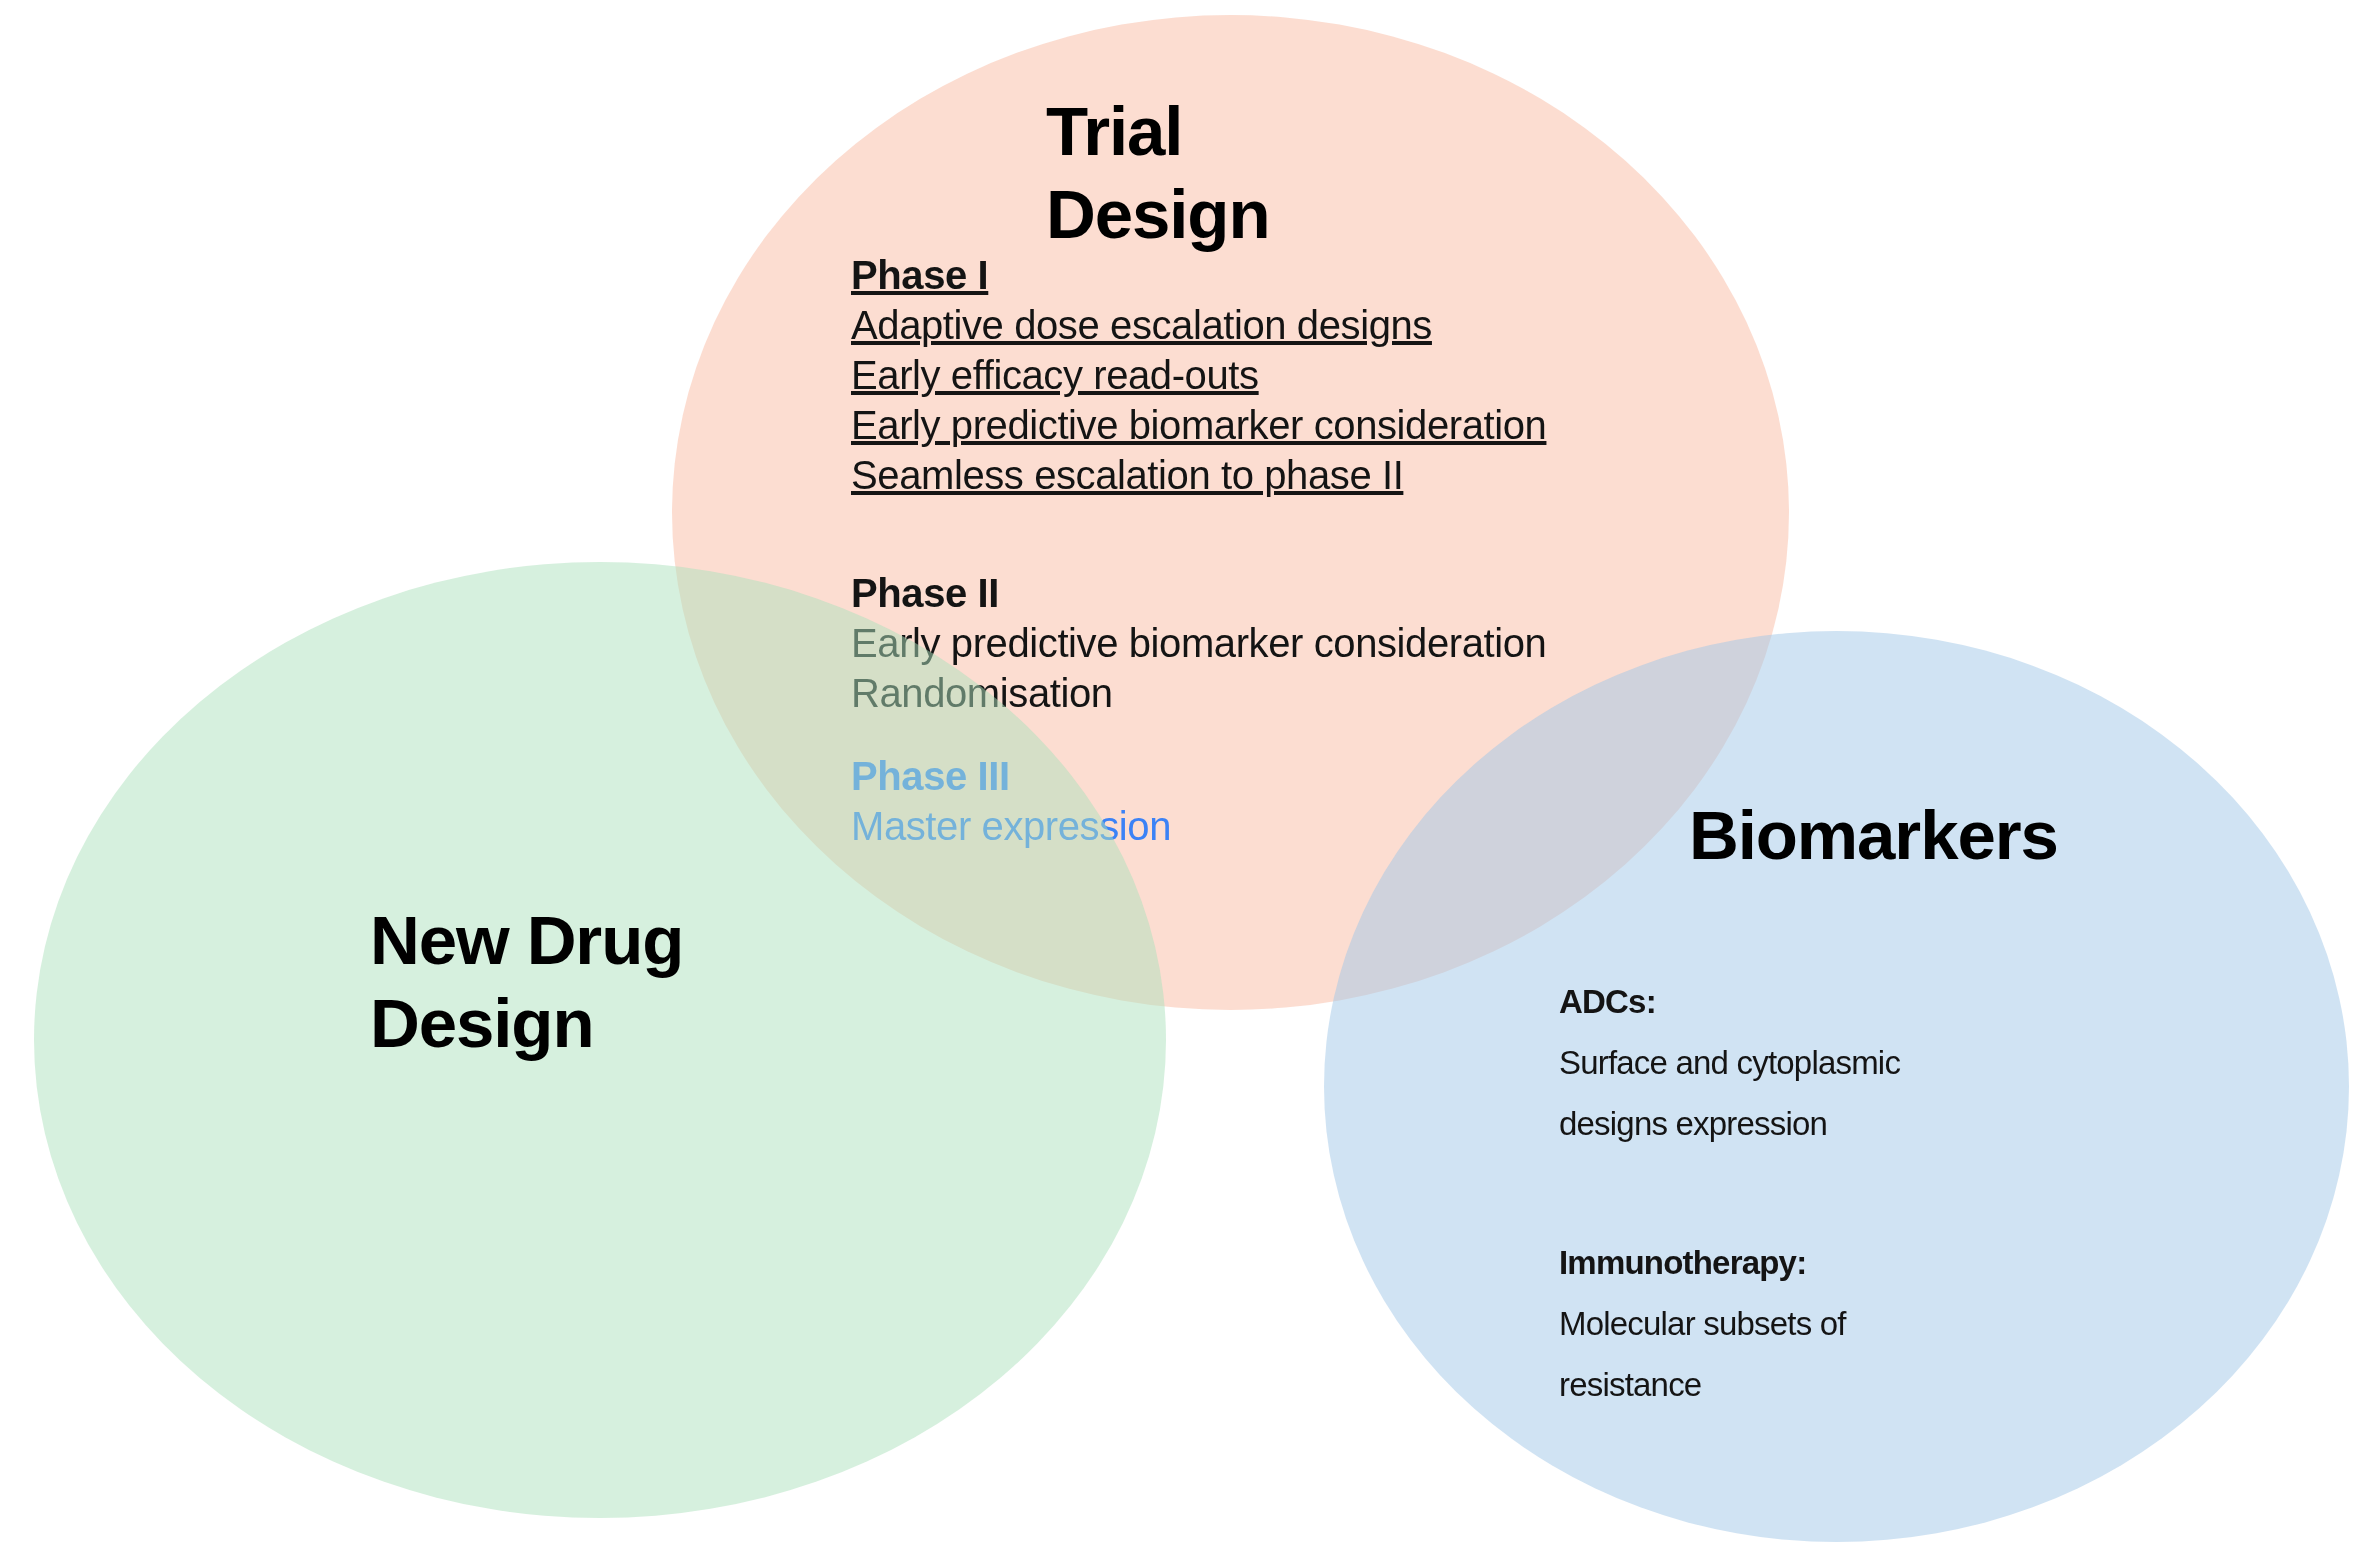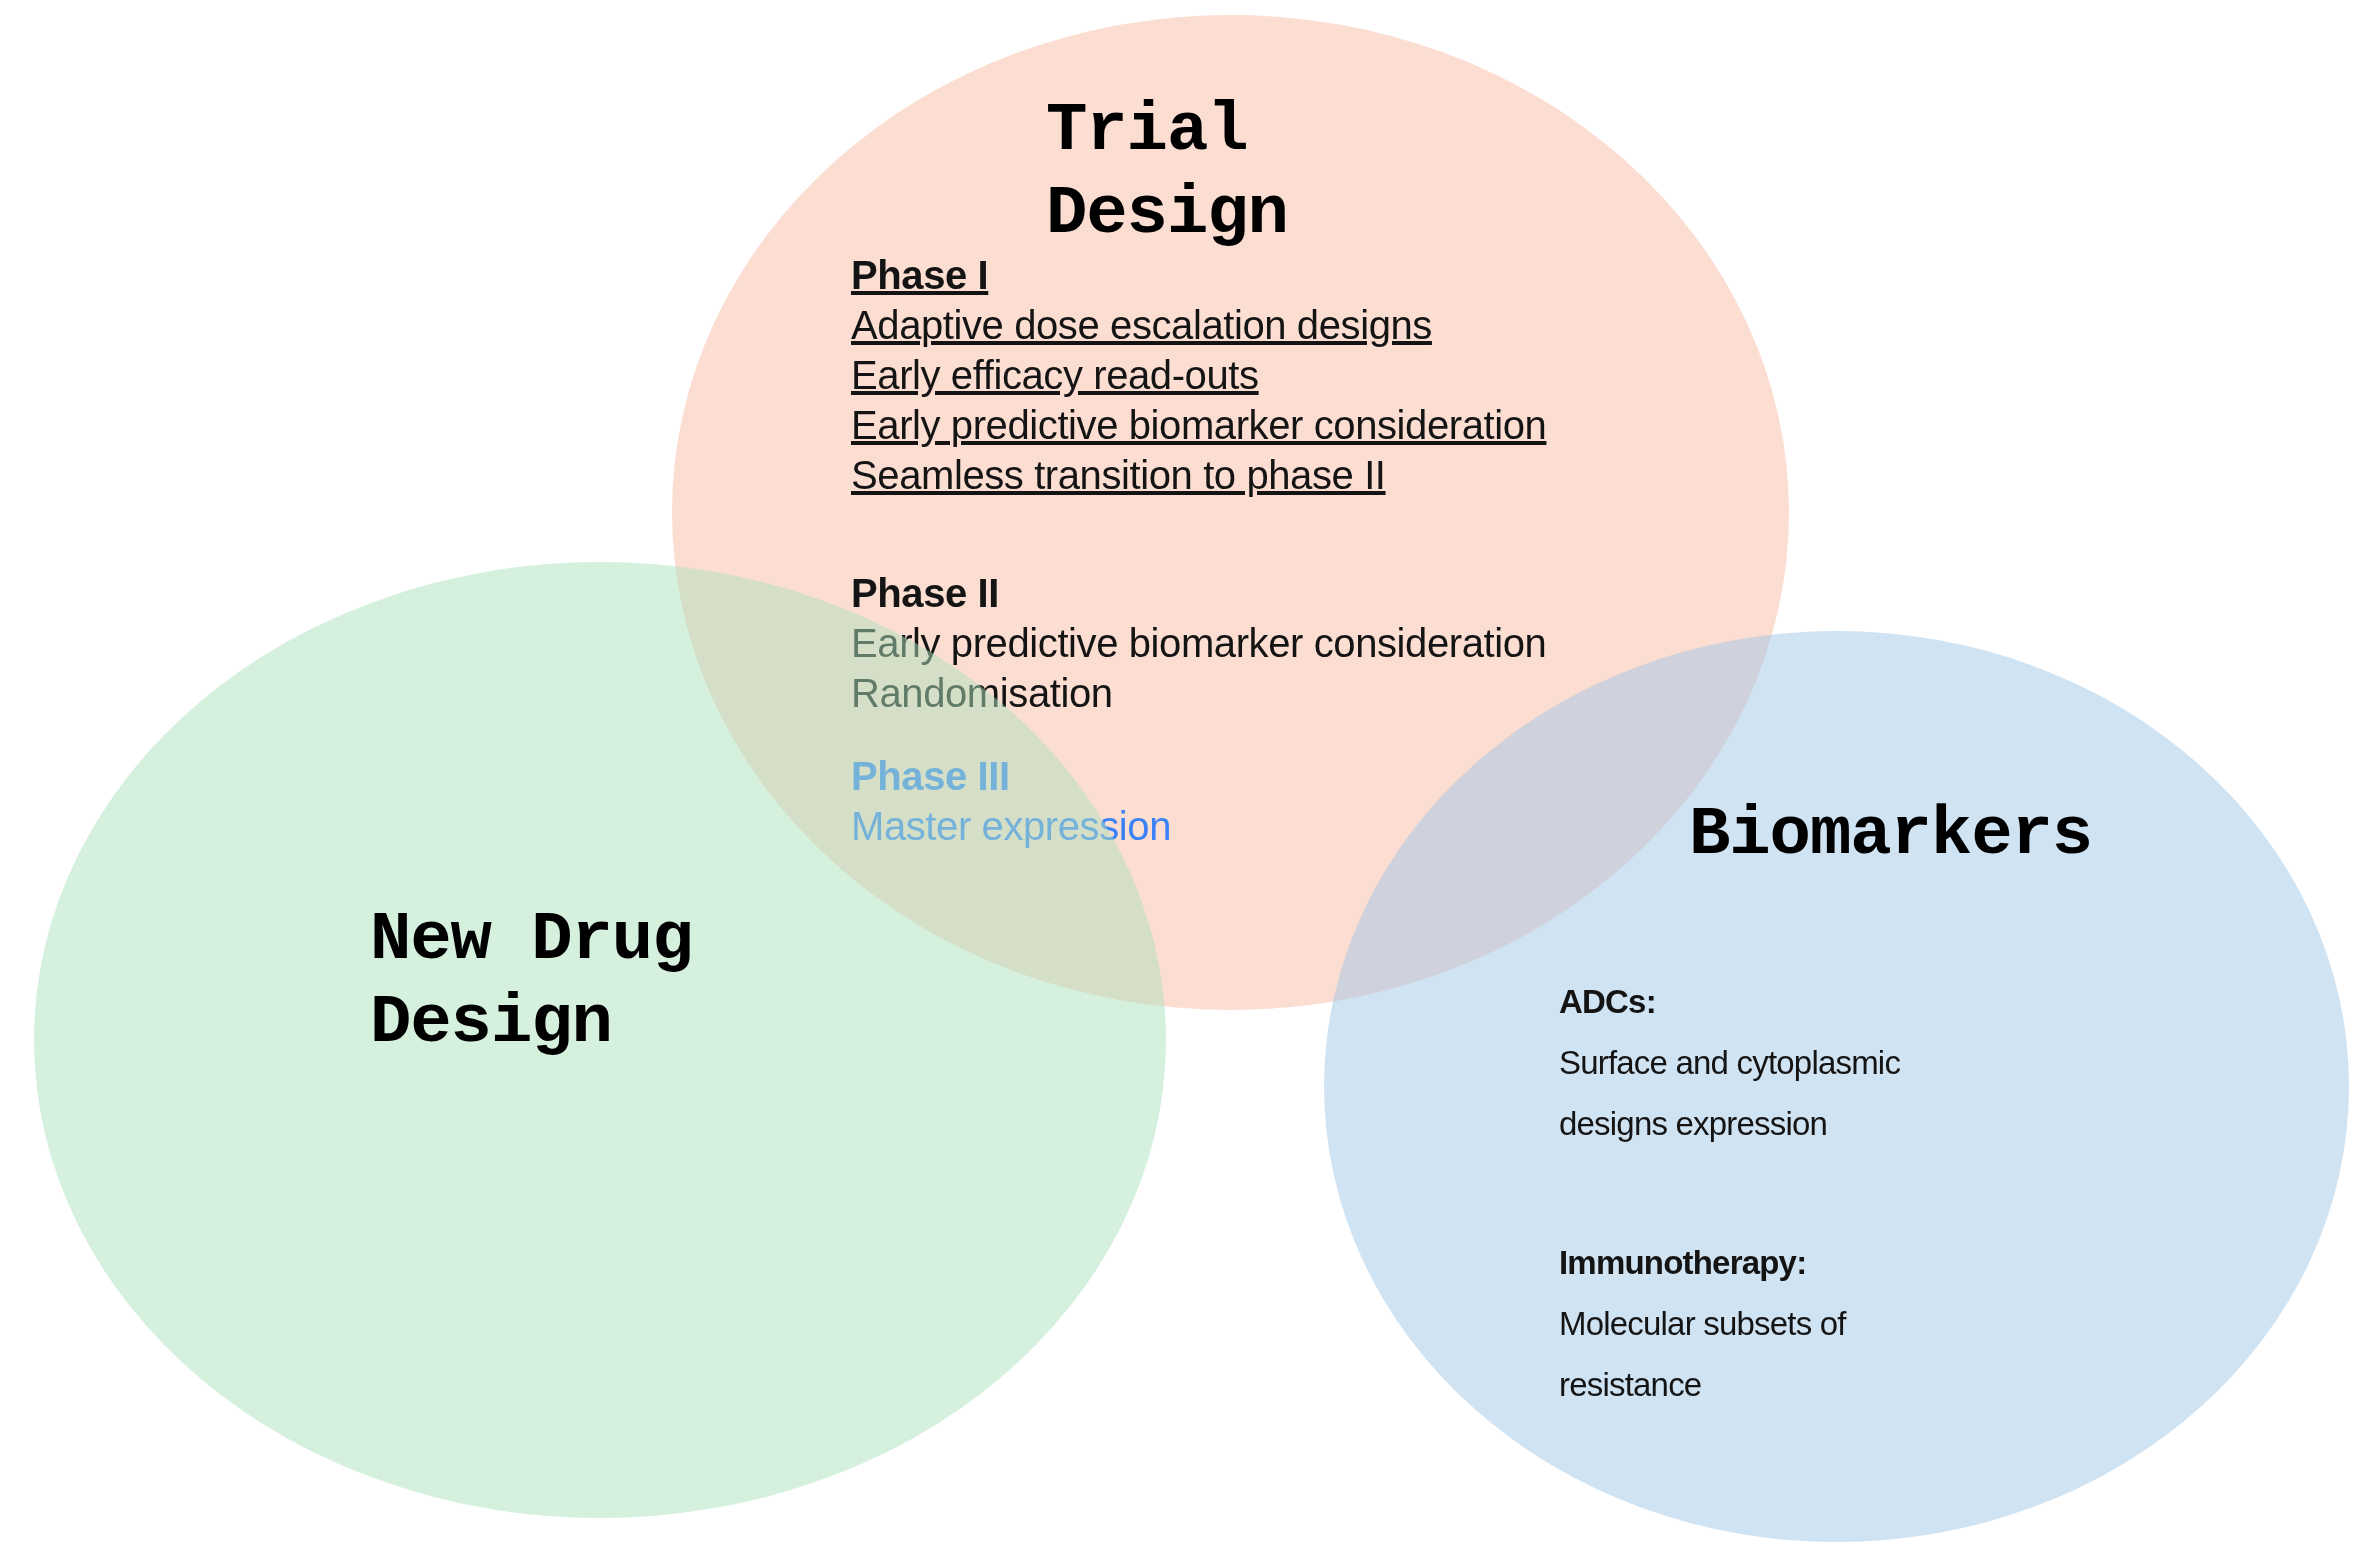--- a/index.html
+++ b/index.html
@@ -18,21 +18,20 @@
   #ellipse-newdrug    { left: 34px;   top: 562px; width: 1132px; height: 956px; z-index: 3; }
   #ellipse-biomarkers { left: 1324px; top: 631px; width: 1025px; height: 911px; z-index: 3; }
 
   .circle-title {
     position: absolute;
     font-size: 69px;
     font-weight: 700;
     line-height: 83px;
     letter-spacing: -1.1px;
     white-space: nowrap;
-    font-family: Liberation Mono, monospace;
   }
   #title-trial      { left: 1046px; top: 90px;  z-index: 2; }
   #title-newdrug    { left: 370px;  top: 899px; z-index: 4; }
   #title-biomarkers { left: 1689px; top: 774px; z-index: 4; }
 
   .text-block {
     position: absolute;
     white-space: nowrap;
   }
   .trial-body {
@@ -70,21 +69,21 @@
   <div class="circle-title" id="title-trial" style="color: rgb(0, 0, 0);">
     <div>Trial</div>
     <div>Design</div>
   </div>
 
   <div class="text-block trial-body" id="block-phase1" style="color: rgb(20, 20, 20); text-decoration: underline;">
     <div class="heading">Phase I</div>
     <div>Adaptive dose escalation designs</div>
     <div>Early efficacy read-outs</div>
     <div>Early predictive biomarker consideration</div>
-    <div>Seamless transition to phase II</div>
+    <div>Seamless escalation to phase II</div>
   </div>
 
   <div class="text-block trial-body" id="block-phase2" style="color: rgb(20, 20, 20);">
     <div class="heading">Phase II</div>
     <div>Early predictive biomarker consideration</div>
     <div>Randomisation</div>
   </div>
 
   <div class="text-block trial-body" id="block-phase3" style="color: #3b82f6;">
     <div class="heading">Phase III</div>

